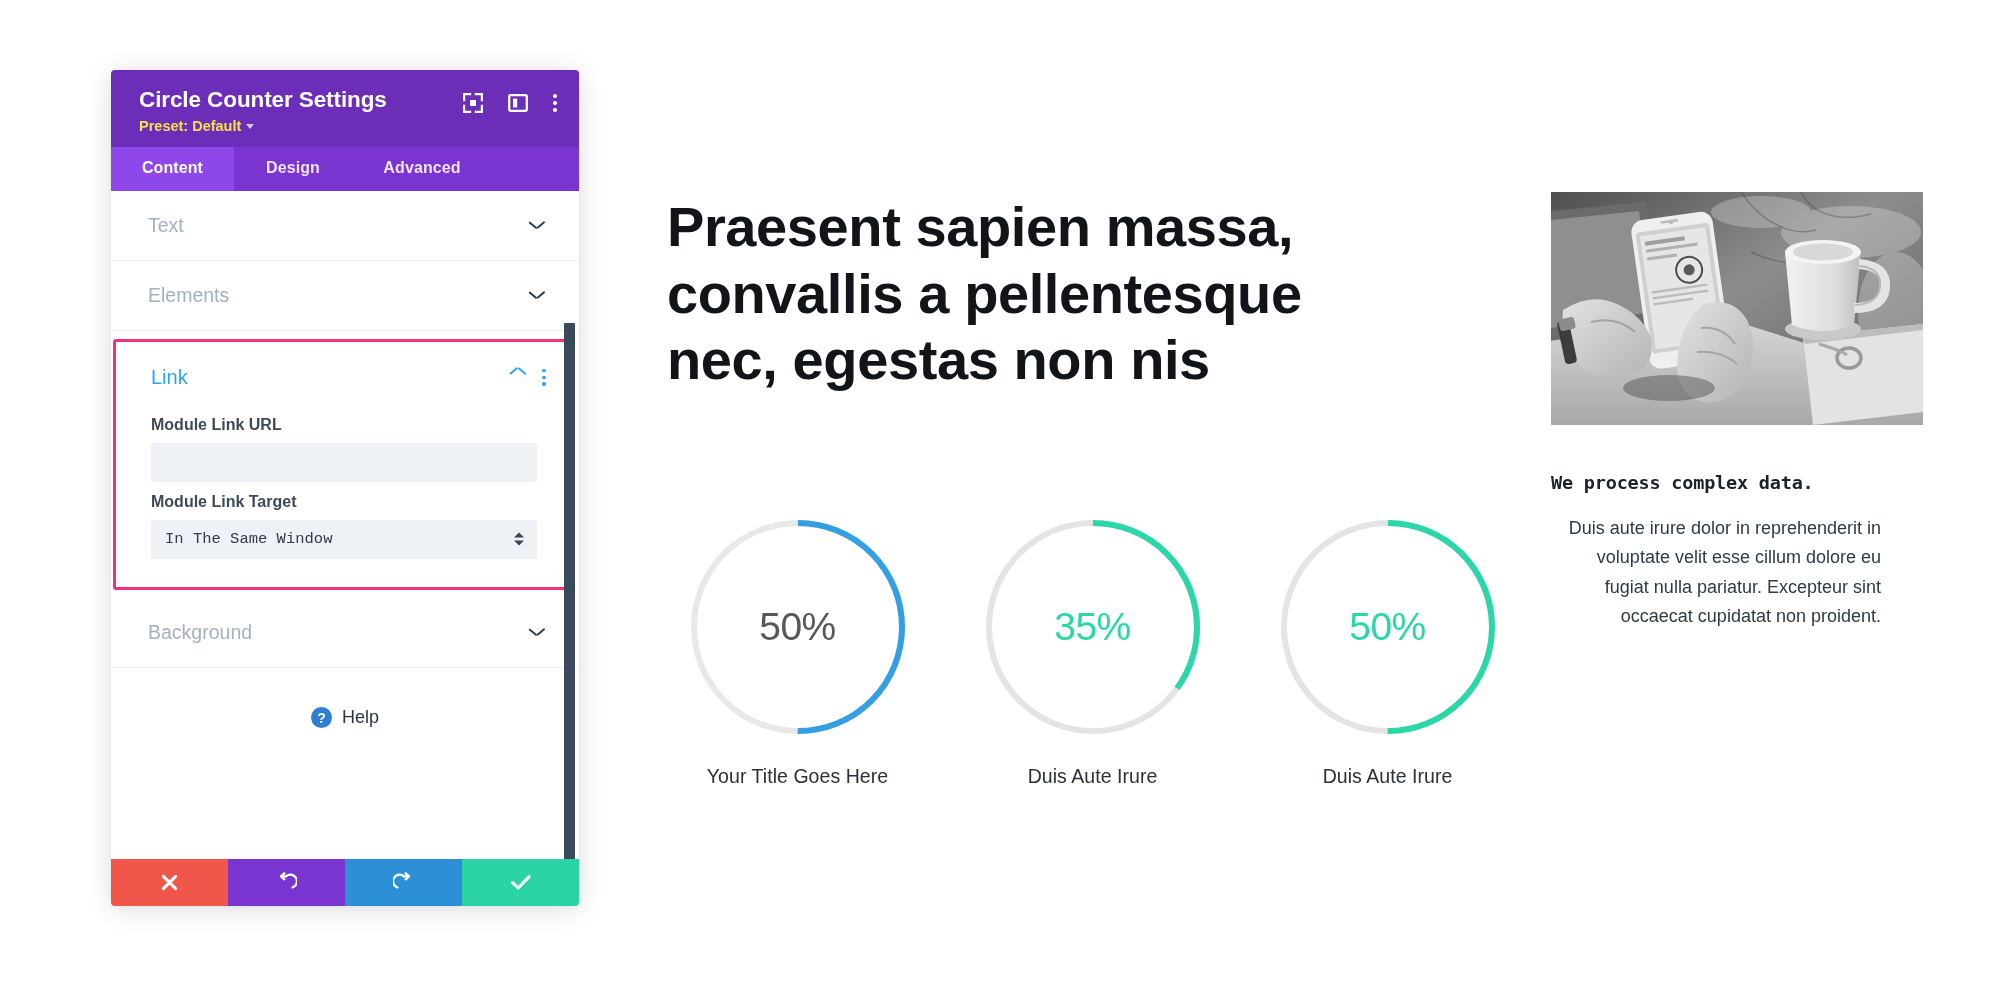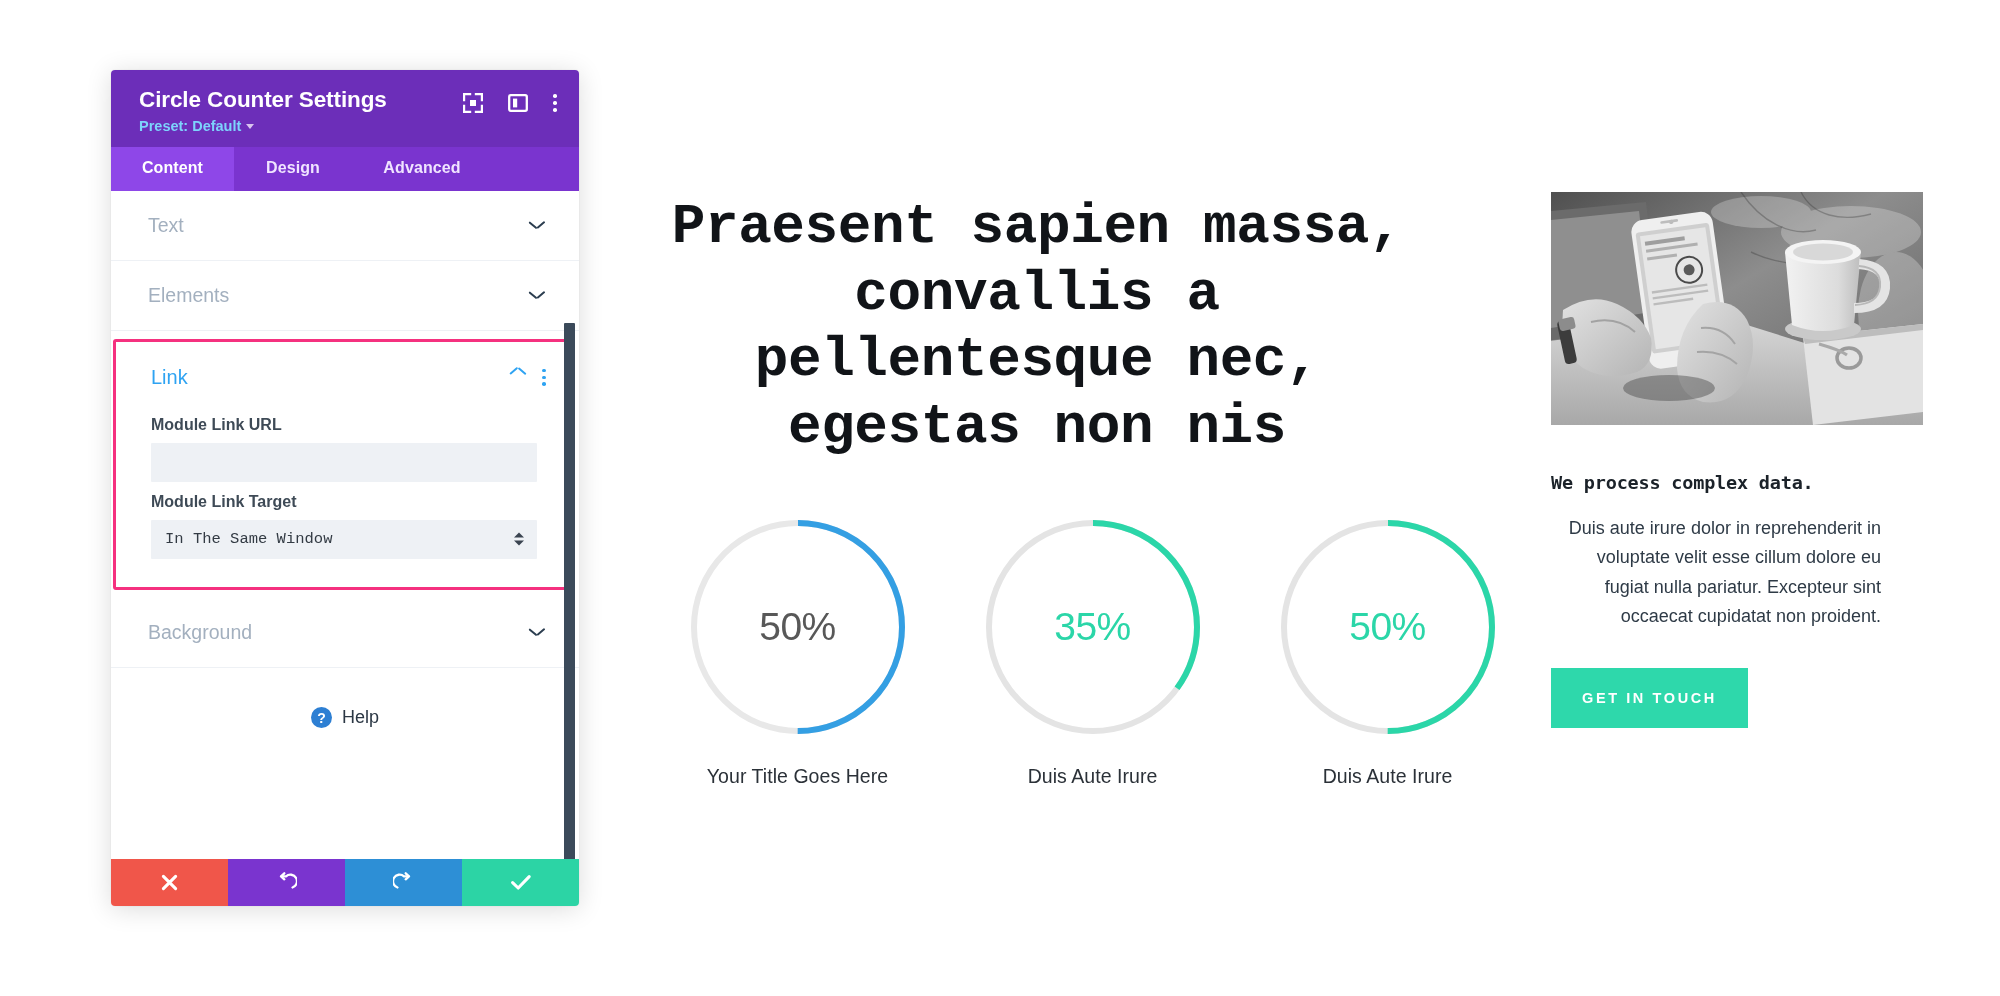--- a/index.html
+++ b/index.html
@@ -26,21 +26,21 @@
     padding: 17px 22px 13px 28px;
     display: flex; align-items: flex-start; justify-content: space-between;
     flex: 0 0 auto;
   }
   .panel-header-left { display: flex; flex-direction: column; gap: 5px; }
   .panel-title {
     color: #ffffff; font-size: 22.5px; font-weight: bold;
     letter-spacing: -0.1px; line-height: 1.15;
   }
   .panel-preset {
-    color: #7dd3fc; font-size: 14.5px; font-weight: bold;
+    color: #fde047; font-size: 14.5px; font-weight: bold;
     display: flex; align-items: center; gap: 5px;
   }
   .preset-caret {
     width: 0; height: 0; border-left: 4.5px solid transparent;
     border-right: 4.5px solid transparent; border-top: 5.5px solid #d9c4ef;
     margin-top: 2px;
   }
   .panel-header-icons { display: flex; align-items: center; gap: 25px; margin-top: 6px; }
   .hdr-icon { cursor: pointer; display: flex; align-items: center; justify-content: center; }
 
@@ -153,23 +153,23 @@
     cursor: pointer; color: #fff;
   }
   #btn-cancel { background: #f0564a; }
   #btn-undo   { background: #7a34cf; }
   #btn-redo   { background: #2d8fd6; }
   #btn-save   { background: #2cd4a5; }
 
   
   #main-heading {
     position: absolute; left: 635px; top: 194px; width: 740px;
-    font-family: Liberation Mono, monospace;
+    font-family: Liberation Sans, sans-serif;
     font-weight: bold; font-size: 56px; line-height: 1.19;
-    color: #111418; letter-spacing: -0.4px; text-align: center;
+    color: #111418; letter-spacing: -0.4px;
   }
 
   #counters {
     position: absolute; left: 618px; top: 516px;
     display: flex; gap: 0;
   }
   .counter { width: 295px; display: flex; flex-direction: column; align-items: center; }
   .counter-ring { position: relative; width: 222px; height: 222px; }
   .counter-ring svg { display: block; width: 222px; height: 222px; }
   .counter-value {
@@ -449,16 +449,15 @@
         <path d="M152 112 Q182 104 196 128 Q208 152 196 184 Q182 214 152 210 Q128 204 126 176 Q126 136 152 112 Z" fill="url(#handg)"></path>
         <path d="M150 136 Q172 134 184 152" stroke="#a4a4a4" stroke-width="2" fill="none"></path>
         <path d="M146 160 Q170 158 186 172" stroke="#a4a4a4" stroke-width="2" fill="none"></path>
 
         <ellipse cx="118" cy="196" rx="46" ry="13" fill="#4a4a4a" opacity="0.45"></ellipse>
       </svg>
     </div>
 
     <div id="promo-heading">We process complex data.</div>
     <div id="promo-body">Duis aute irure dolor in reprehenderit in voluptate velit esse cillum dolore eu fugiat nulla pariatur. Excepteur sint occaecat cupidatat non proident.</div>
-    <button id="cta-button">GET IN TOUCH</button>
   </div>
 
 </div>
 
 </body></html>

